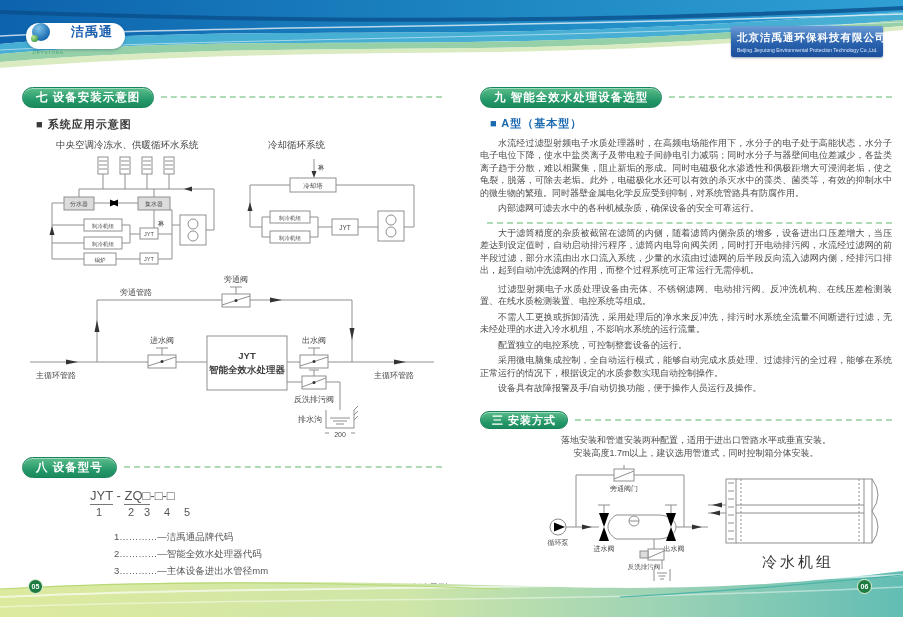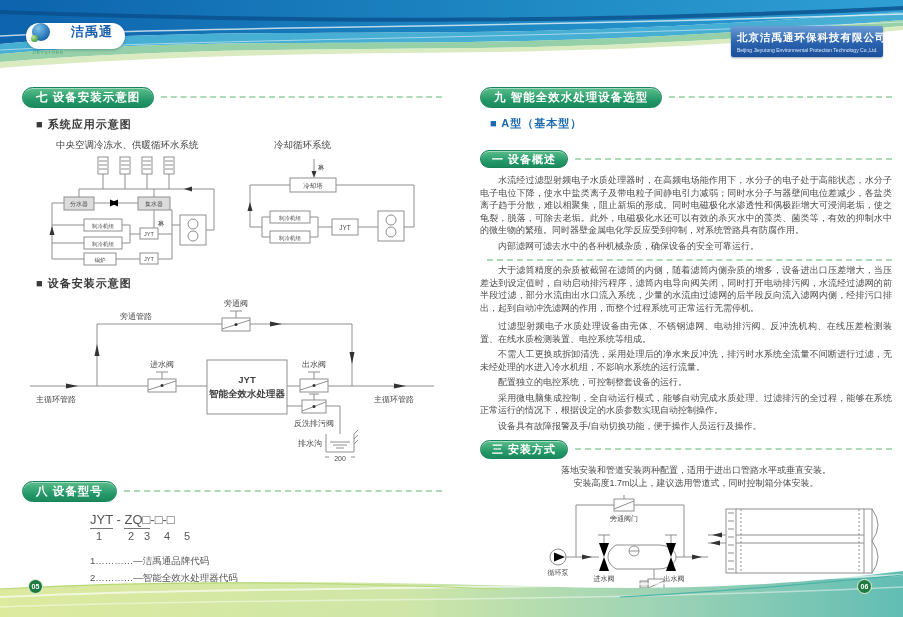--- a/index.html
+++ b/index.html
@@ -55,38 +55,38 @@
     padding:2px 13px; line-height:1.3; white-space:nowrap;
     box-shadow:inset 0 1px 0 rgba(255,255,255,.45);
   }
   .pill.sub { font-size:11px; padding:1px 11px; }
   .dash { flex:1 1 auto; border-top:2px dashed #aedbb5; margin-left:7px; height:0; }
   .blk-heading { font-size:11px; font-weight:bold; color:#3a3a3a; margin:9px 0 0 14px; letter-spacing:1px; }
   .type-heading { font-size:11px; font-weight:bold; color:#1a6ab0; margin:8px 0 0 10px; letter-spacing:1px; }
   
   .dtitles { position:relative; height:14px; margin-top:7px; font-size:9.5px; color:#3f3f3f; }
   .dtitles .t1 { position:absolute; left:34px; }
-  .dtitles .t2 { position:absolute; left:252px; }
+  .dtitles .t2 { position:absolute; left:246px; }
   
   svg.diag { display:block; }
   .dg line,.dg rect,.dg path,.dg polyline,.dg circle { stroke:#8f8f8f; fill:none; stroke-width:1; }
   .dg .fillbox { fill:#dcdcdc; }
   .dg .whitebox { fill:#ffffff; }
   .dg text { fill:#4a4a4a; stroke:none; font-family:"Liberation Sans","DejaVu Sans",sans-serif; }
   .dg .t6 { font-size:6px; } .dg .t55 { font-size:5.5px; } .dg .t65 { font-size:6.5px; }
   .dg .t7 { font-size:7px; } .dg .t8 { font-size:8px; } .dg .t95 { font-size:9.5px; font-weight:bold; fill:#3f3f3f; }
   .dg .t15 { font-size:15px; letter-spacing:3px; fill:#333; }
   .dg .arr { fill:#333; stroke:none; }
   .dg .vt { writing-mode:vertical-rl; text-orientation:upright; }
   
   .model { margin:10px 0 0 68px; position:relative; font-size:13px; color:#555; }
   .model .code u { text-decoration:none; border-bottom:1px solid #777; padding-bottom:1px; }
   .digits { position:relative; height:15px; margin-top:2px; font-size:11px; color:#555; }
   .digits span { position:absolute; top:1px; }
-  .notes { margin-top:8px; }
+  .notes { margin-top:8px;margin-left:24px; }
   .notes div { font-size:9.5px; color:#555; line-height:17px; white-space:nowrap; }
   
   .para { font-size:9px; line-height:12.5px; text-align:justify; color:#4d4d4d; margin-top:3px; text-indent:2em; }
   .para.first { margin-top:6px; }
   .plain { font-size:9px; line-height:13px; color:#4d4d4d; margin-left:20px;text-align:center; }
   
   .pagenum {
     position:absolute; width:15px; height:15px; border-radius:50%;
     background:#1d7a40; border:1px solid #e8f3d8; color:#fff;
     font-size:7px; font-weight:bold; display:flex; align-items:center; justify-content:center;
@@ -240,21 +240,20 @@
         <text class="t65" x="323" y="77" text-anchor="middle">JYT</text>
         <line x1="336" y1="74" x2="356" y2="74"></line>
         <rect x="356" y="58" width="26" height="30"></rect>
         <circle cx="369" cy="67" r="5"></circle>
           <circle cx="369" cy="79" r="5"></circle>
         <line x1="382" y1="74" x2="392" y2="74"></line>
           <line x1="392" y1="32" x2="392" y2="74"></line>
           <line x1="314" y1="32" x2="392" y2="32"></line>
       </svg>
 
-      <div class="blk-heading">■ 设备安装示意图</div>
 
       <svg class="diag dg" width="420" height="168" viewBox="0 0 420 168" style="margin-top:3px;">
 
         <line x1="8" y1="92" x2="185" y2="92"></line>
           <line x1="265" y1="92" x2="412" y2="92"></line>
         <polygon class="arr" points="44,89.5 44,94.5 56,92"></polygon>
         <polygon class="arr" points="372,89.5 372,94.5 384,92"></polygon>
         <text class="t8" x="14" y="108">主循环管路</text>
         <text class="t8" x="352" y="108">主循环管路</text>
 
@@ -342,38 +341,34 @@
 
     <div class="pcol-r">
 
       <div class="srow">
         <span class="pill">九 智能全效水处理设备选型</span>
         <span class="dash"></span>
       </div>
 
       <div class="type-heading">■ A型（基本型）</div>
 
-      <div class="srow">
-        <span class="pill sub">一 设备概述</span>
-        <span class="dash"></span>
-      </div>
       <p class="para first">水流经过滤型射频电子水质处理器时，在高频电场能作用下，水分子的电子处于高能状态，水分子电子电位下降，使水中盐类离子及带电粒子间静电引力减弱；同时水分子与器壁间电位差减少，各盐类离子趋于分散，难以相聚集，阻止新垢的形成。同时电磁极化水渗透性和偶极距增大可浸润老垢，使之龟裂，脱落，可除去老垢。此外，电磁极化水还可以有效的杀灭水中的藻类、菌类等，有效的抑制水中的微生物的繁殖。同时器壁金属电化学反应受到抑制，对系统管路具有防腐作用。</p>
       <p class="para">内部滤网可滤去水中的各种机械杂质，确保设备的安全可靠运行。</p>
 
       <div class="srow" style="margin-top:7px">
         <span class="dash"></span>
       </div>
       <p class="para">大于滤筒精度的杂质被截留在滤筒的内侧，随着滤筒内侧杂质的增多，设备进出口压差增大，当压差达到设定值时，自动启动排污程序，滤筒内电导向阀关闭，同时打开电动排污阀，水流经过滤网的前半段过滤，部分水流由出水口流入系统，少量的水流由过滤网的后半段反向流入滤网内侧，经排污口排出，起到自动冲洗滤网的作用，而整个过程系统可正常运行无需停机。</p>
       <p class="para first">过滤型射频电子水质处理设备由壳体、不锈钢滤网、电动排污阀、反冲洗机构、在线压差检测装置、在线水质检测装置、电控系统等组成。</p>
       <p class="para">不需人工更换或拆卸清洗，采用处理后的净水来反冲洗，排污时水系统全流量不间断进行过滤，无未经处理的水进入冷水机组，不影响水系统的运行流量。</p>
       <p class="para">配置独立的电控系统，可控制整套设备的运行。</p>
       <p class="para">采用微电脑集成控制，全自动运行模式，能够自动完成水质处理、过滤排污的全过程，能够在系统正常运行的情况下，根据设定的水质参数实现自动控制操作。</p>
       <p class="para">设备具有故障报警及手/自动切换功能，便于操作人员运行及操作。</p>
 
-      <div class="srow" style="margin-top:8px">
+      <div class="srow" style="margin-top:16px">
         <span class="pill sub">三 安装方式</span>
         <span class="dash"></span>
       </div>
       <div class="plain" style="margin-top:5px">落地安装和管道安装两种配置，适用于进出口管路水平或垂直安装。</div>
       <div class="plain">安装高度1.7m以上，建议选用管道式，同时控制箱分体安装。</div>
 
       <svg class="diag dg" width="340" height="136" viewBox="0 0 340 136" style="margin:5px 0 0 66px;">
 
         <line x1="30" y1="10" x2="30" y2="62"></line>
           <line x1="30" y1="10" x2="138" y2="10"></line>

